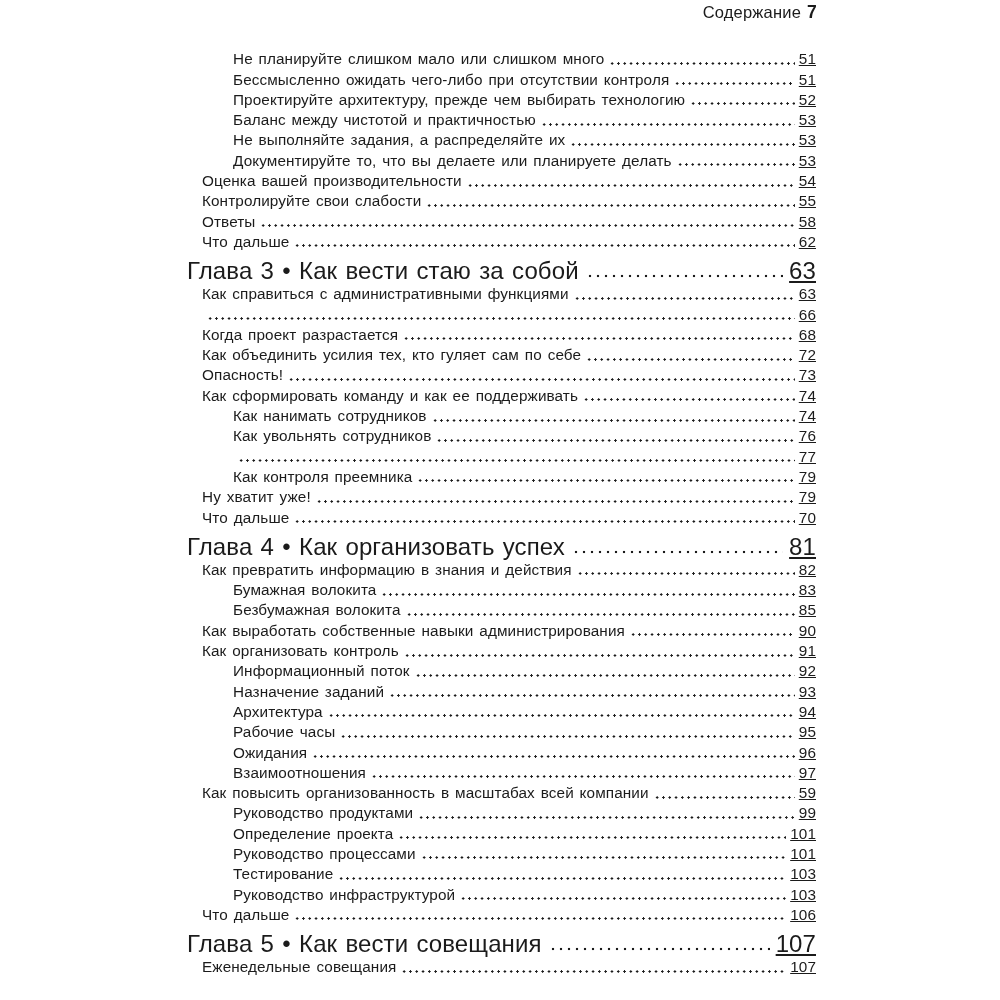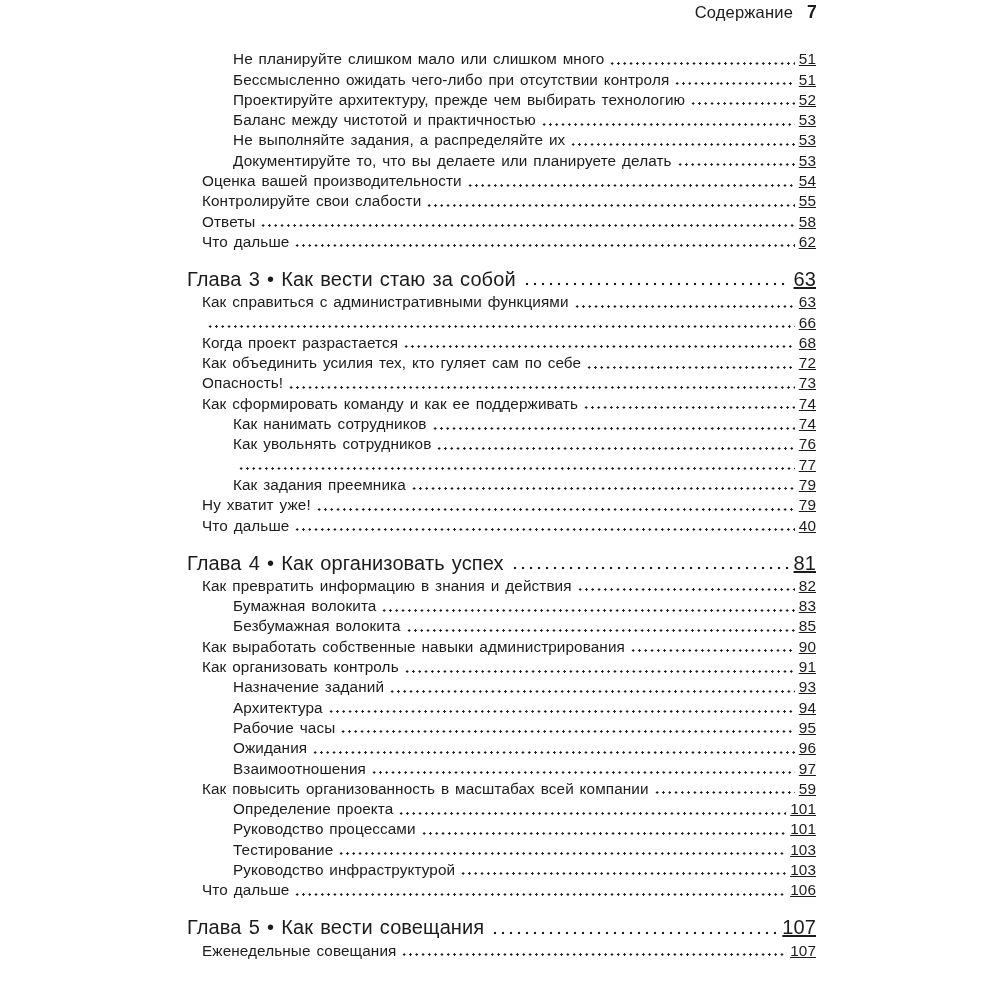--- a/index.html
+++ b/index.html
@@ -15,21 +15,21 @@
     font-family: "Liberation Sans", "DejaVu Sans", sans-serif;
     color: #1b1b1b;
     -webkit-font-smoothing: antialiased;
   }
   .page-header {
     position: absolute;
     top: 2px;
     right: 183px;
     display: flex;
     align-items: baseline;
-    gap: 14px;
+    gap: 6px;
     font-size: 16.5px;
     line-height: 20px;
     letter-spacing: 0.2px;
   }
   .page-header .folio {
     font-weight: bold;
     font-size: 17.5px;
   }
   .toc {
     box-sizing: border-box;
@@ -60,22 +60,22 @@
     background-position: left calc(100% - 3.5px);
   }
   .row .pagenum {
     flex: 0 0 auto;
     text-decoration: underline;
   }
   .row.lvl1 { padding-left: 15px; align-items: flex-end; }
   .row.lvl2 { padding-left: 46px; }
   .row.chapter {
     height: 26px;
-    margin-top: 14px;
-    font-size: 20px;
+    margin-top: 6px;
+    font-size: 24px;
     line-height: 24px;
     font-weight: normal;
   }
   .row.chapter .leader {
     margin: 0 6px 0 7px;
     background-image: radial-gradient(circle, #1b1b1b 1.25px, rgba(0,0,0,0) 1.6px);
     background-size: 8px 4px;
     background-position: left calc(100% - 4.5px);
   }
 </style>
@@ -200,35 +200,35 @@
     <span class="leader"></span>
     <span class="pagenum">76</span>
   </div>
 
   <div class="row lvl2">
     <span class="leader"></span>
     <span class="pagenum">77</span>
   </div>
 
   <div class="row lvl2">
-    <span class="label">Как задания преемника</span>
+    <span class="label">Как контроля преемника</span>
     <span class="leader"></span>
     <span class="pagenum">79</span>
   </div>
 
   <div class="row lvl1">
     <span class="label">Ну хватит уже!</span>
     <span class="leader"></span>
     <span class="pagenum">79</span>
   </div>
 
   <div class="row lvl1">
     <span class="label">Что дальше</span>
     <span class="leader"></span>
-    <span class="pagenum">40</span>
+    <span class="pagenum">70</span>
   </div>
 
   <div class="row chapter">
     <span class="label">Глава 4 • Как организовать успех</span>
     <span class="leader"></span>
     <span class="pagenum">81</span>
   </div>
 
   <div class="row lvl1">
     <span class="label">Как превратить информацию в знания и действия</span>
@@ -253,20 +253,25 @@
     <span class="leader"></span>
     <span class="pagenum">90</span>
   </div>
 
   <div class="row lvl1">
     <span class="label">Как организовать контроль</span>
     <span class="leader"></span>
     <span class="pagenum">91</span>
   </div>
 
+  <div class="row lvl2">
+    <span class="label">Информационный поток</span>
+    <span class="leader"></span>
+    <span class="pagenum">92</span>
+  </div>
 
   <div class="row lvl2">
     <span class="label">Назначение заданий</span>
     <span class="leader"></span>
     <span class="pagenum">93</span>
   </div>
 
   <div class="row lvl2">
     <span class="label">Архитектура</span>
     <span class="leader"></span>
@@ -290,20 +295,25 @@
     <span class="leader"></span>
     <span class="pagenum">97</span>
   </div>
 
   <div class="row lvl1">
     <span class="label">Как повысить организованность в масштабах всей компании</span>
     <span class="leader"></span>
     <span class="pagenum">59</span>
   </div>
 
+  <div class="row lvl2">
+    <span class="label">Руководство продуктами</span>
+    <span class="leader"></span>
+    <span class="pagenum">99</span>
+  </div>
 
   <div class="row lvl2">
     <span class="label">Определение проекта</span>
     <span class="leader"></span>
     <span class="pagenum">101</span>
   </div>
 
   <div class="row lvl2">
     <span class="label">Руководство процессами</span>
     <span class="leader"></span>

